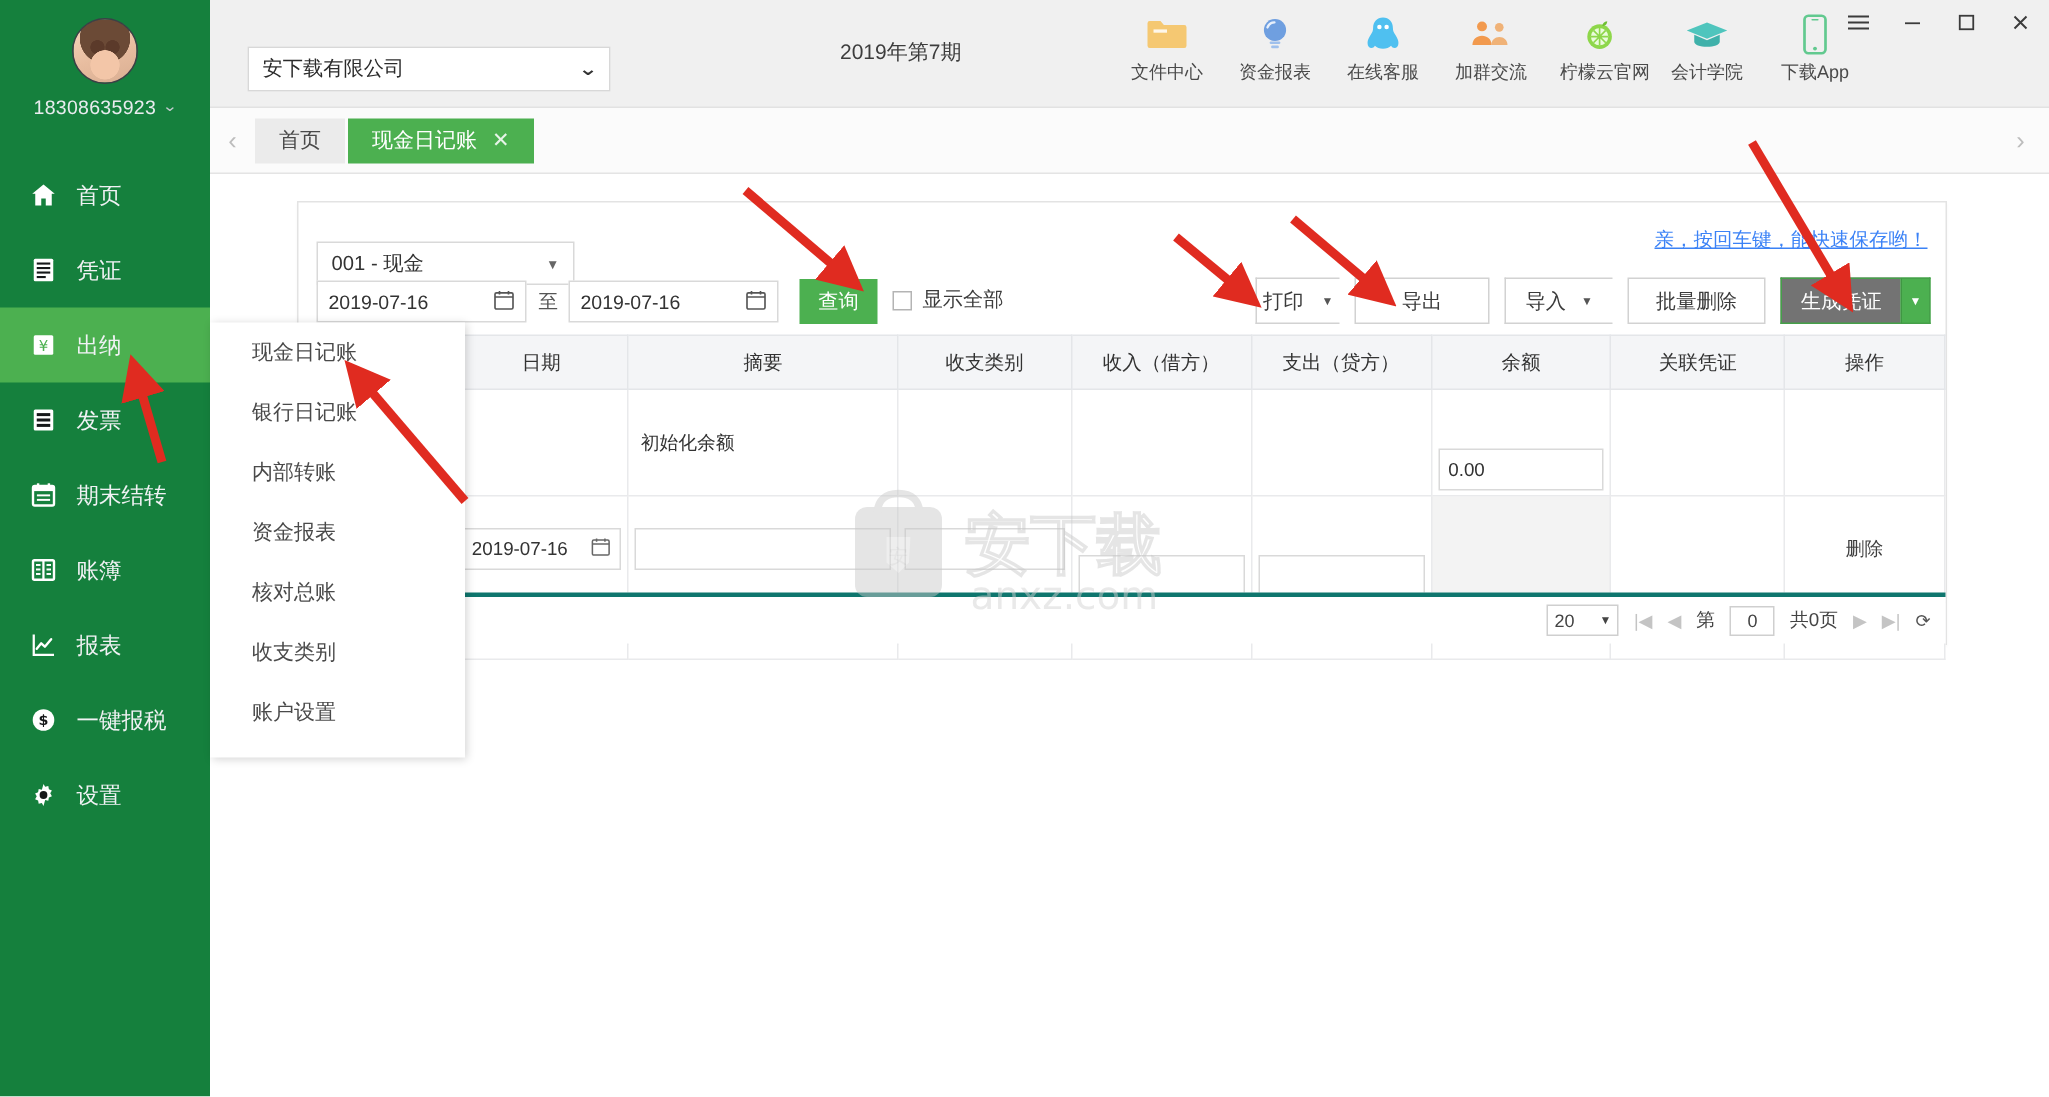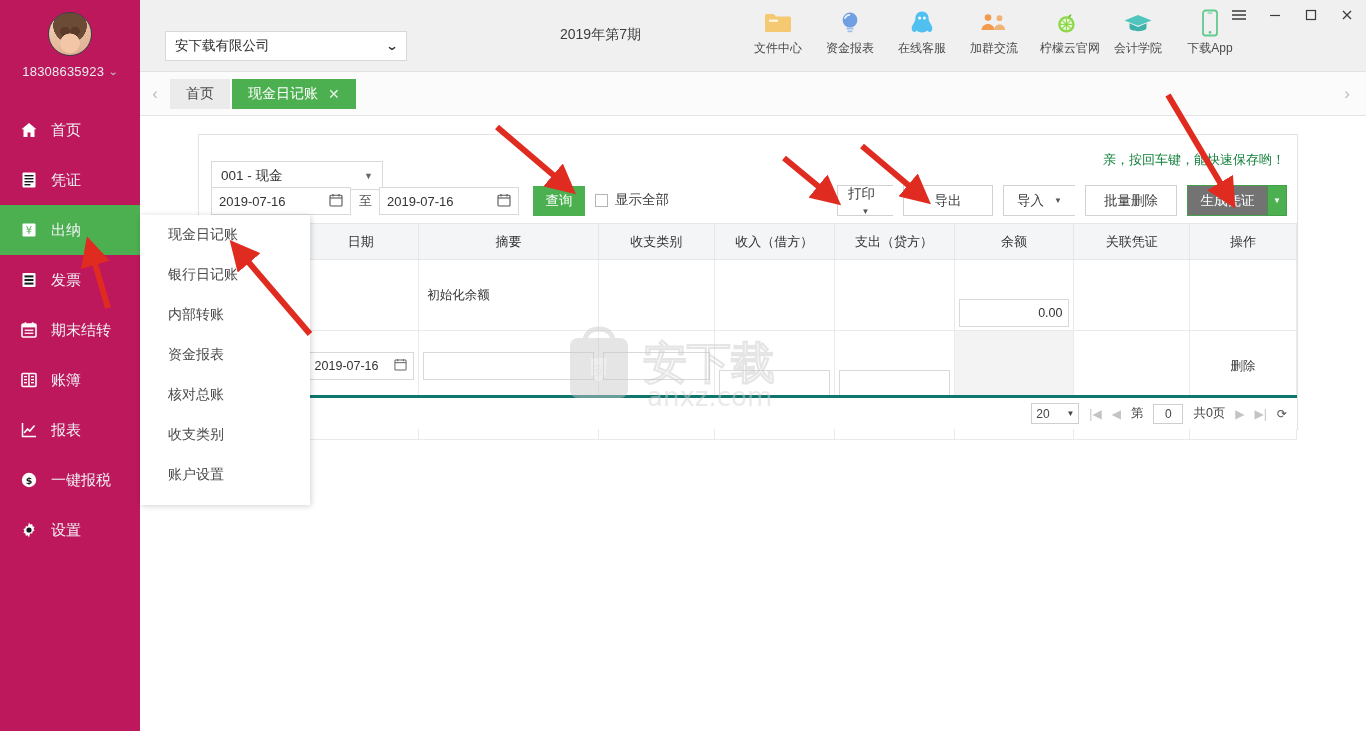--- a/index.html
+++ b/index.html
@@ -11,21 +11,21 @@
     font-family: "Liberation Sans", "DejaVu Sans", sans-serif;
     background: #ffffff;
     -webkit-font-smoothing: antialiased;
   }
   #app { position: relative; width: 1366px; height: 731px; }
 
   
   .sidebar {
     position: absolute; left: 0; top: 0;
     width: 140px; height: 731px;
-    background: #be185d;
+    background: #15803d;
     color: #e9ecef;
   }
   .avatar-wrap { padding-top: 12px; text-align: center; }
   .avatar {
     width: 44px; height: 44px; border-radius: 50%;
     margin: 0 auto;
     background:
       radial-gradient(circle at 50% 72%, #f3c6a8 0 26%, rgba(243,198,168,0) 27%),
       radial-gradient(circle at 38% 44%, #5b3a2a 0 13%, rgba(91,58,42,0) 14%),
       radial-gradient(circle at 62% 44%, #5b3a2a 0 13%, rgba(91,58,42,0) 14%),
@@ -146,21 +146,21 @@
   }
   .showall {
     position: absolute; left: 396px; top: 56px;
     display: flex; align-items: center; gap: 7px;
     font-size: 13.5px; color: #3c3c3c; cursor: pointer;
   }
   .cbx { width: 13px; height: 13px; border: 1px solid #b4b4b4; background: #fff; display: inline-block; }
 
   .hint {
     position: absolute; right: 12px; top: 16px;
-    font-size: 13px; color: #15803d; white-space: nowrap;
+    font-size: 13px; color: #3b82f6; white-space: nowrap; text-decoration: underline;
   }
   .actions {
     position: absolute; right: 10px; top: 50px;
     display: flex; align-items: center; gap: 10px;
   }
   .btn {
     height: 31px; border: 1px solid #d2d2d2; background: #fff;
     font-size: 13.5px; color: #3b3b3b; cursor: pointer;
     display: flex; align-items: center; justify-content: center;
     padding: 0 12px; font-family: Liberation Serif, serif;
@@ -171,21 +171,21 @@
     background: #fff; font-size: 13.5px; color: #3b3b3b;
     display: flex; align-items: center; justify-content: center;
     gap: 12px; padding: 0 12px; cursor: pointer;
   }
   .btn-split .btn-arrow {
     height: 31px; width: 20px; border: 1px solid #d2d2d2; background: #fff;
     display: flex; align-items: center; justify-content: center;
     font-size: 8px; color: #555; cursor: pointer;
   }
   .caret-blk { font-size: 8px; color: #555; }
-  #btn-print .btn-main { width: 56px; padding: 0; gap: 4px; flex-direction: column; }
+  #btn-print .btn-main { width: 56px; padding: 0; gap: 4px; }
   #btn-print .btn-main .lab { margin-right: 8px; }
   #btn-export { width: 90px; }
   #btn-import .btn-main { width: 72px; padding: 0; gap: 0; }
   #btn-import .btn-main .lab { margin-right: 10px; }
   #btn-batchdel { width: 92px; }
   .btn-green-split .btn-main {
     background: #737373; color: #fff; border-color: #45a049;
     width: 80px; justify-content: center;
   }
   .btn-green-split .btn-arrow {
@@ -202,21 +202,21 @@
   }
   table.grid td {
     border: 1px solid #e9eaec; height: 38px;
     font-size: 12.5px; color: #333; padding: 0 8px;
     background: #fff;
   }
   .cell-box {
     border: 1px solid #d9d9d9; height: 28px; display: flex; align-items: center;
     padding: 0 6px; background: #fff; font-size: 12.5px;
   }
-  .cell-box.r { justify-content: flex-end; margin-top: 36px; }
+  .cell-box.r { justify-content: flex-start; margin-top: 36px; }
   .cell-box .cal { margin-left: auto; color: #555; }
   .lnk { color: #404040; cursor: pointer; font-size: 12.5px; }
 
   .pager {
     position: absolute; left: 0; right: 0; bottom: 0;
     height: 34px; border-top: 3px solid #0f766e;
     display: flex; align-items: center;
     font-size: 12.5px; color: #444; padding: 0 10px;
     background: #fff;
   }

